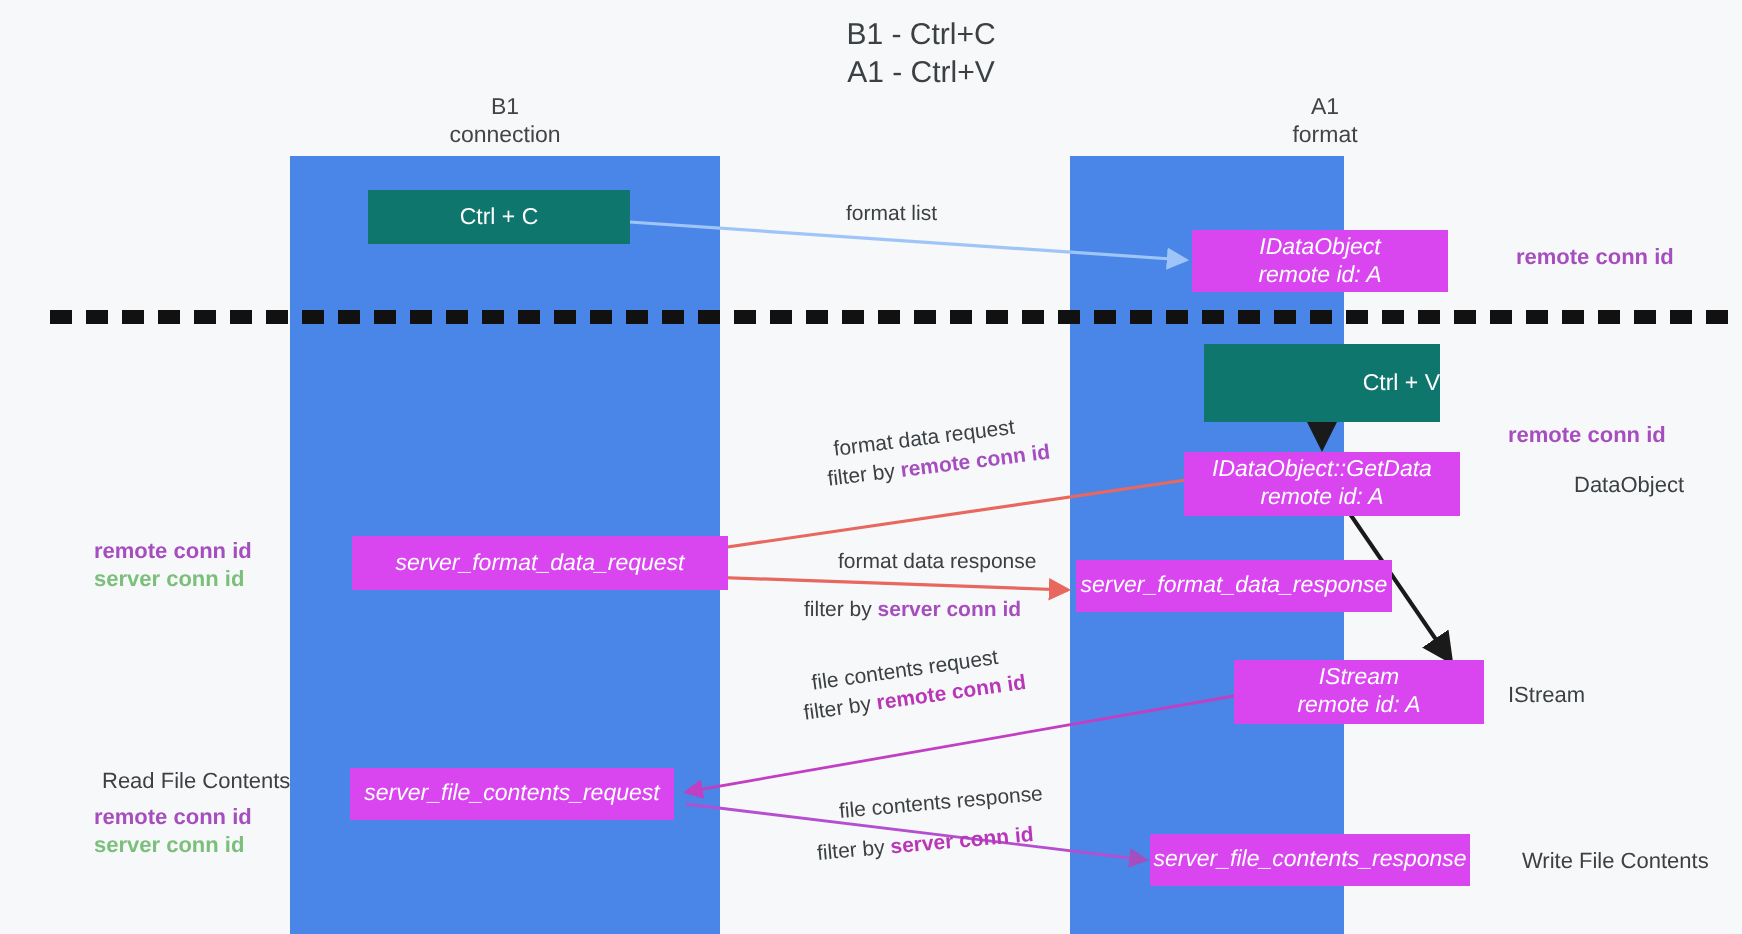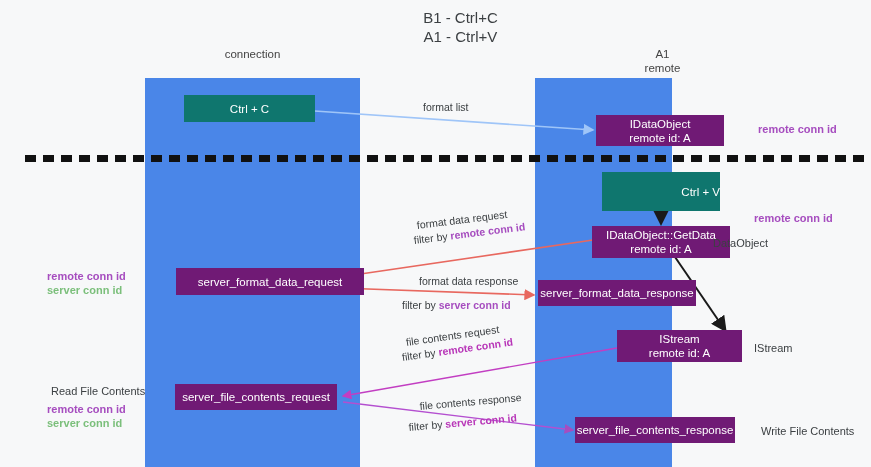--- a/index.html
+++ b/index.html
@@ -61,21 +61,21 @@
     flex-direction: column;
     align-items: center;
     justify-content: center;
     text-align: center;
     color: #ffffff;
     font-size: 11.5px;
     line-height: 14px;
     z-index: 5;
   }
   .node.green { background: #0f766e; }
-  .node.orange { background: #701a75; }
+  .node.orange { background: #d946ef; font-style: italic; }
   .node .ln { display: block; white-space: nowrap; }
 
   
   .annot {
     position: absolute;
     font-size: 11px;
     line-height: 14px;
     z-index: 6;
   }
   .annot .ln { display: block; white-space: nowrap; }
@@ -101,25 +101,26 @@
 <body>
 
 <div id="canvas">
 
   <div id="title">
     <span>B1 - Ctrl+C</span>
     <span>A1 - Ctrl+V</span>
   </div>
 
   <div class="lane-header" id="header-b1">
+    <span class="hdr-main">B1</span>
     <span class="hdr-sub">connection</span>
   </div>
   <div class="lane-header" id="header-a1">
     <span class="hdr-main">A1</span>
-    <span class="hdr-sub">remote</span>
+    <span class="hdr-sub">format</span>
   </div>
 
   <div class="lane" id="lane-b1"></div>
   <div class="lane" id="lane-a1" style="left:510px; width:137px;"></div>
 
   <svg id="edges" viewBox="0 0 871 467">
     <defs>
       <marker id="ah-blue" markerWidth="7" markerHeight="7" refX="6" refY="3.5" orient="auto">
         <path d="M0,0 L7,3.5 L0,7 z" fill="#9fc5f8"></path>
       </marker>
@@ -219,21 +220,21 @@
     <span>filter by </span><span class="em-magenta">server conn id</span>
   </div>
 
   <div class="annot" style="left:733px; top:122px;">
     <span class="ln c-purple">remote conn id</span>
   </div>
 
   <div class="annot" style="left:729px; top:211px;">
     <span class="ln c-purple">remote conn id</span>
   </div>
-  <div class="annot" style="left:688px; top:236px;">
+  <div class="annot" style="left:762px; top:236px;">
     <span class="ln c-dark">DataObject</span>
   </div>
 
   <div class="annot" style="left:729px; top:341px;">
     <span class="ln c-dark">IStream</span>
   </div>
 
   <div class="annot" style="left:736px; top:424px;">
     <span class="ln c-dark">Write File Contents</span>
   </div>

